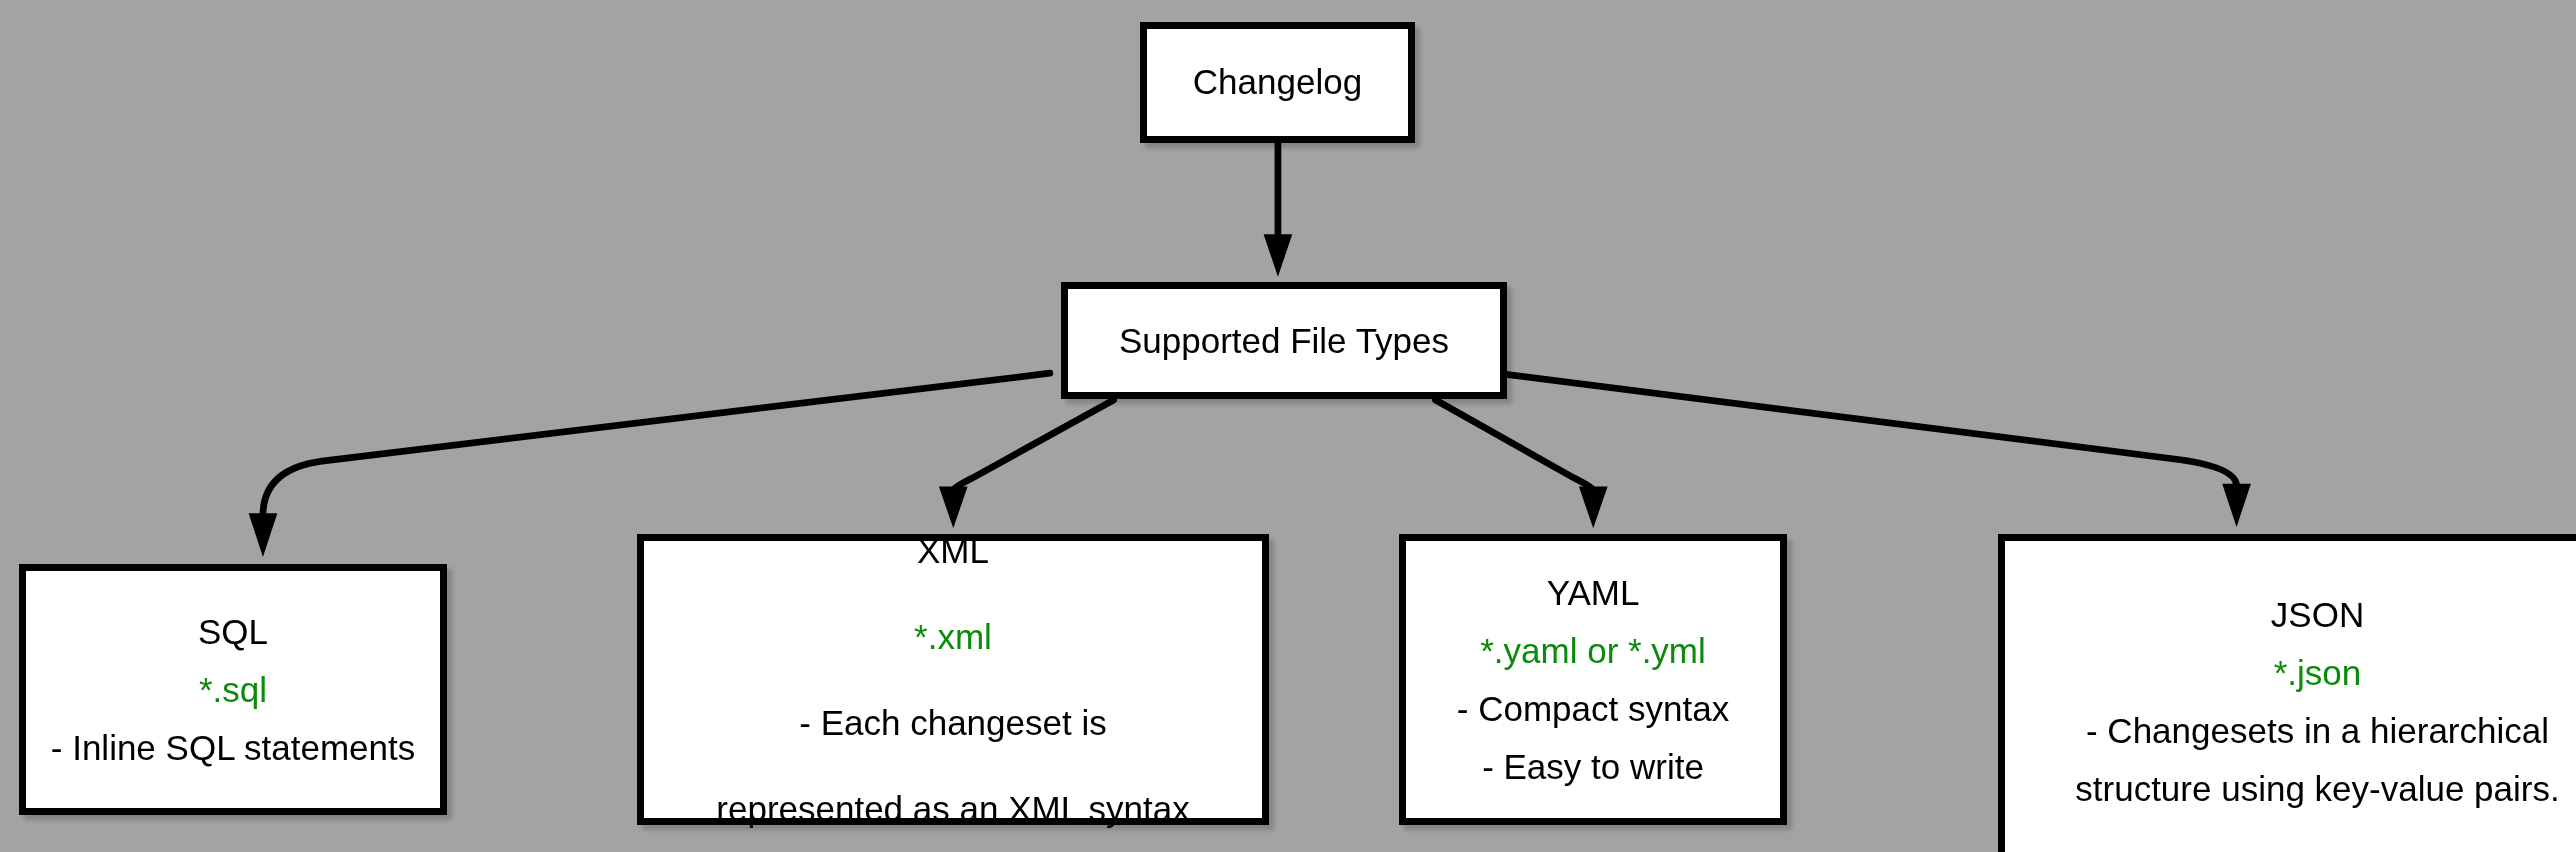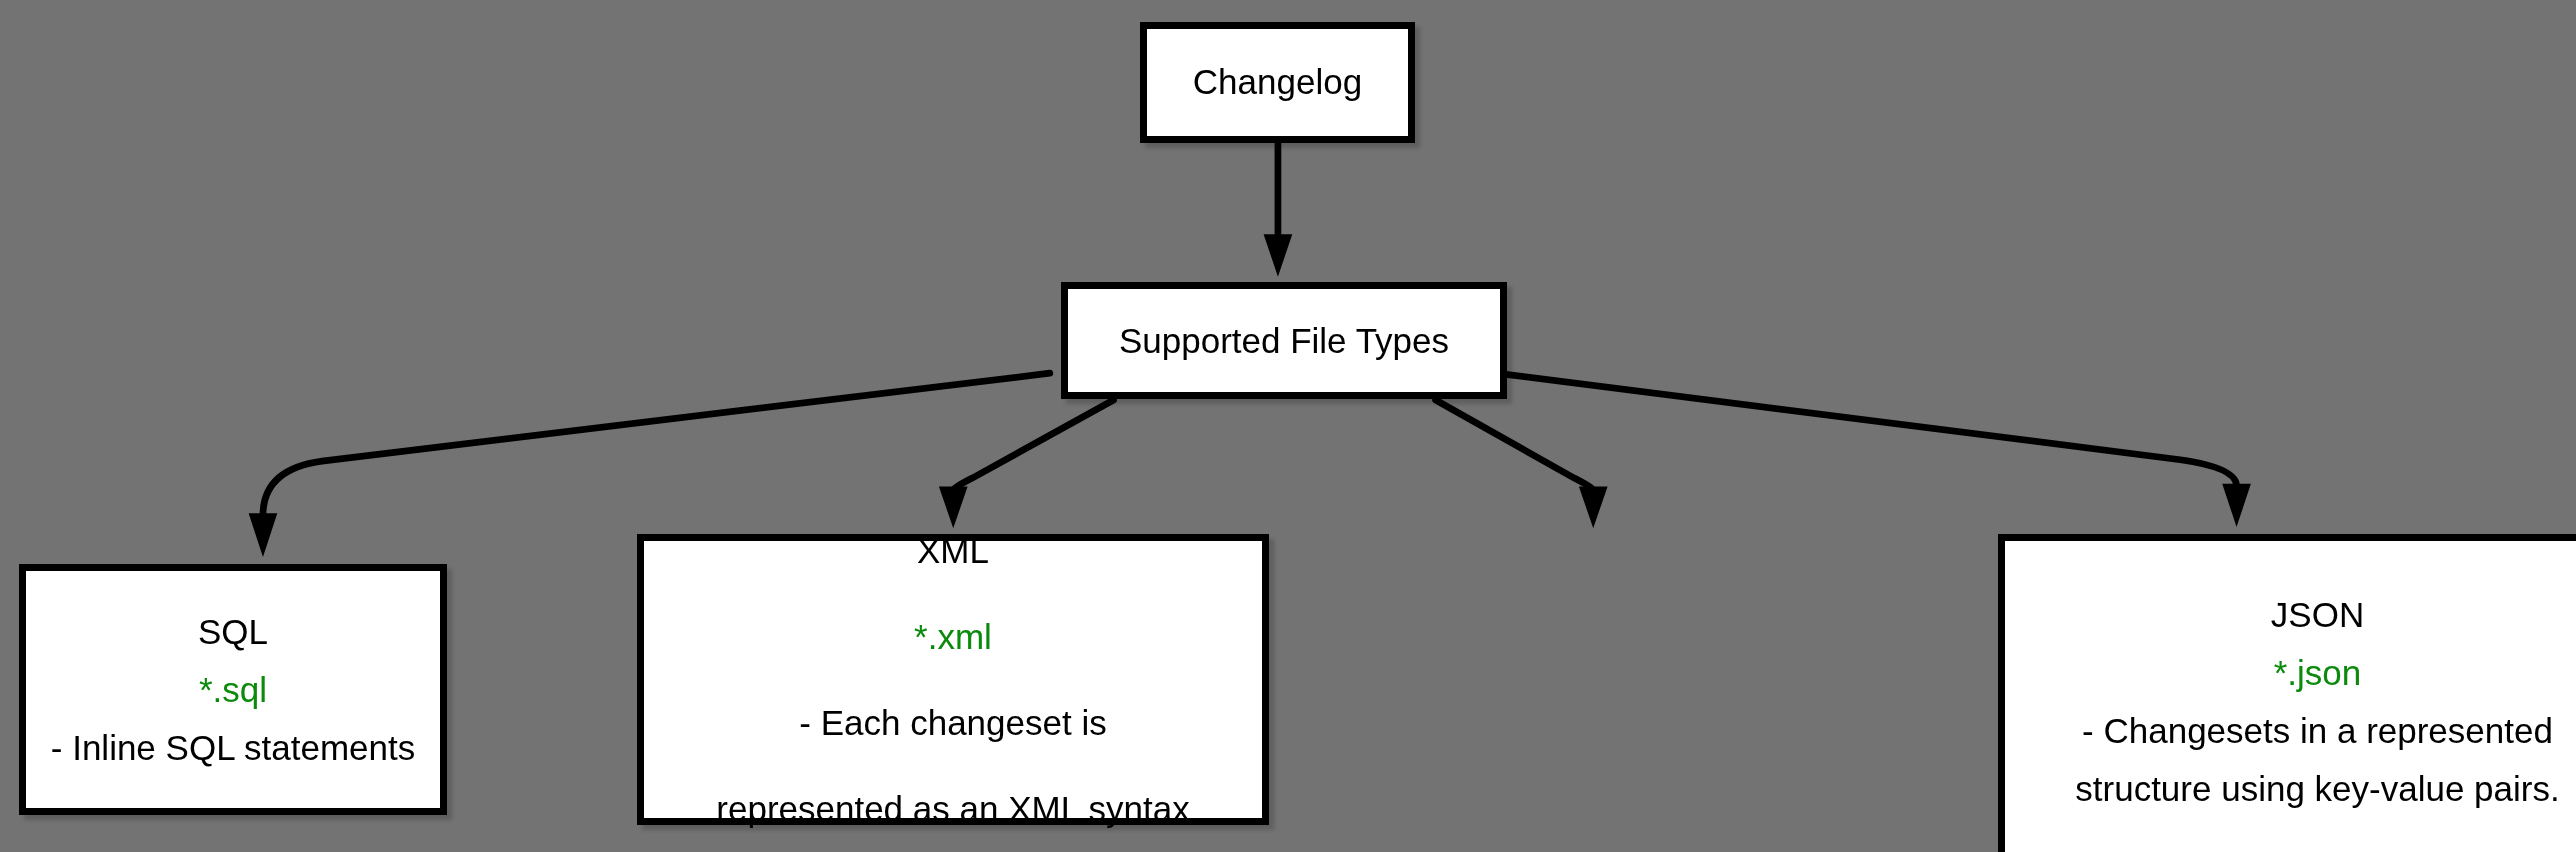--- a/index.html
+++ b/index.html
@@ -4,21 +4,21 @@
 <style>
   :root{
     --pattern-green:#0b8a0b;
     --line-black:#000000;
     --node-bg:#ffffff;
   }
   html,body{margin:0;padding:0;background:#ffffff;}
   .canvas{
     position:relative;
     width:2576px;height:853px;
-    background:#737373;
+    background:#a3a3a3;
     overflow:hidden;
     font-family:"Liberation Sans","DejaVu Sans",sans-serif;
   }
   .edges{position:absolute;left:0;top:0;width:2576px;height:853px;}
   .edges path{stroke:var(--line-black);stroke-width:10;fill:none;stroke-linecap:round;}
   .edges polygon{fill:var(--line-black);stroke:var(--line-black);stroke-width:2;}
   .node{
     position:absolute;
     box-sizing:border-box;
     background:var(--node-bg);
@@ -74,22 +74,28 @@
     <span class="line">- Inline SQL statements</span>
   </div>
 
   <div class="node" style="left:637px;top:534px;width:632px;height:291px;gap:28px;">
     <span class="line">XML</span>
     <span class="line pattern">*.xml</span>
     <span class="line">- Each changeset is</span>
     <span class="line">represented as an XML syntax</span>
   </div>
 
+  <div class="node" style="left:1399px;top:534px;width:388px;height:291px;">
+    <span class="line">YAML</span>
+    <span class="line pattern">*.yaml or *.yml</span>
+    <span class="line">- Compact syntax</span>
+    <span class="line">- Easy to write</span>
+  </div>
 
   <div class="node" style="left:1998px;top:534px;width:639px;height:335px;align-items:center;">
     <span class="line">JSON</span>
     <span class="line pattern">*.json</span>
-    <span class="line">- Changesets in a represented</span>
+    <span class="line">- Changesets in a hierarchical</span>
     <span class="line">structure using key-value pairs.</span>
   </div>
 
 </div>
 
 
 </body></html>

